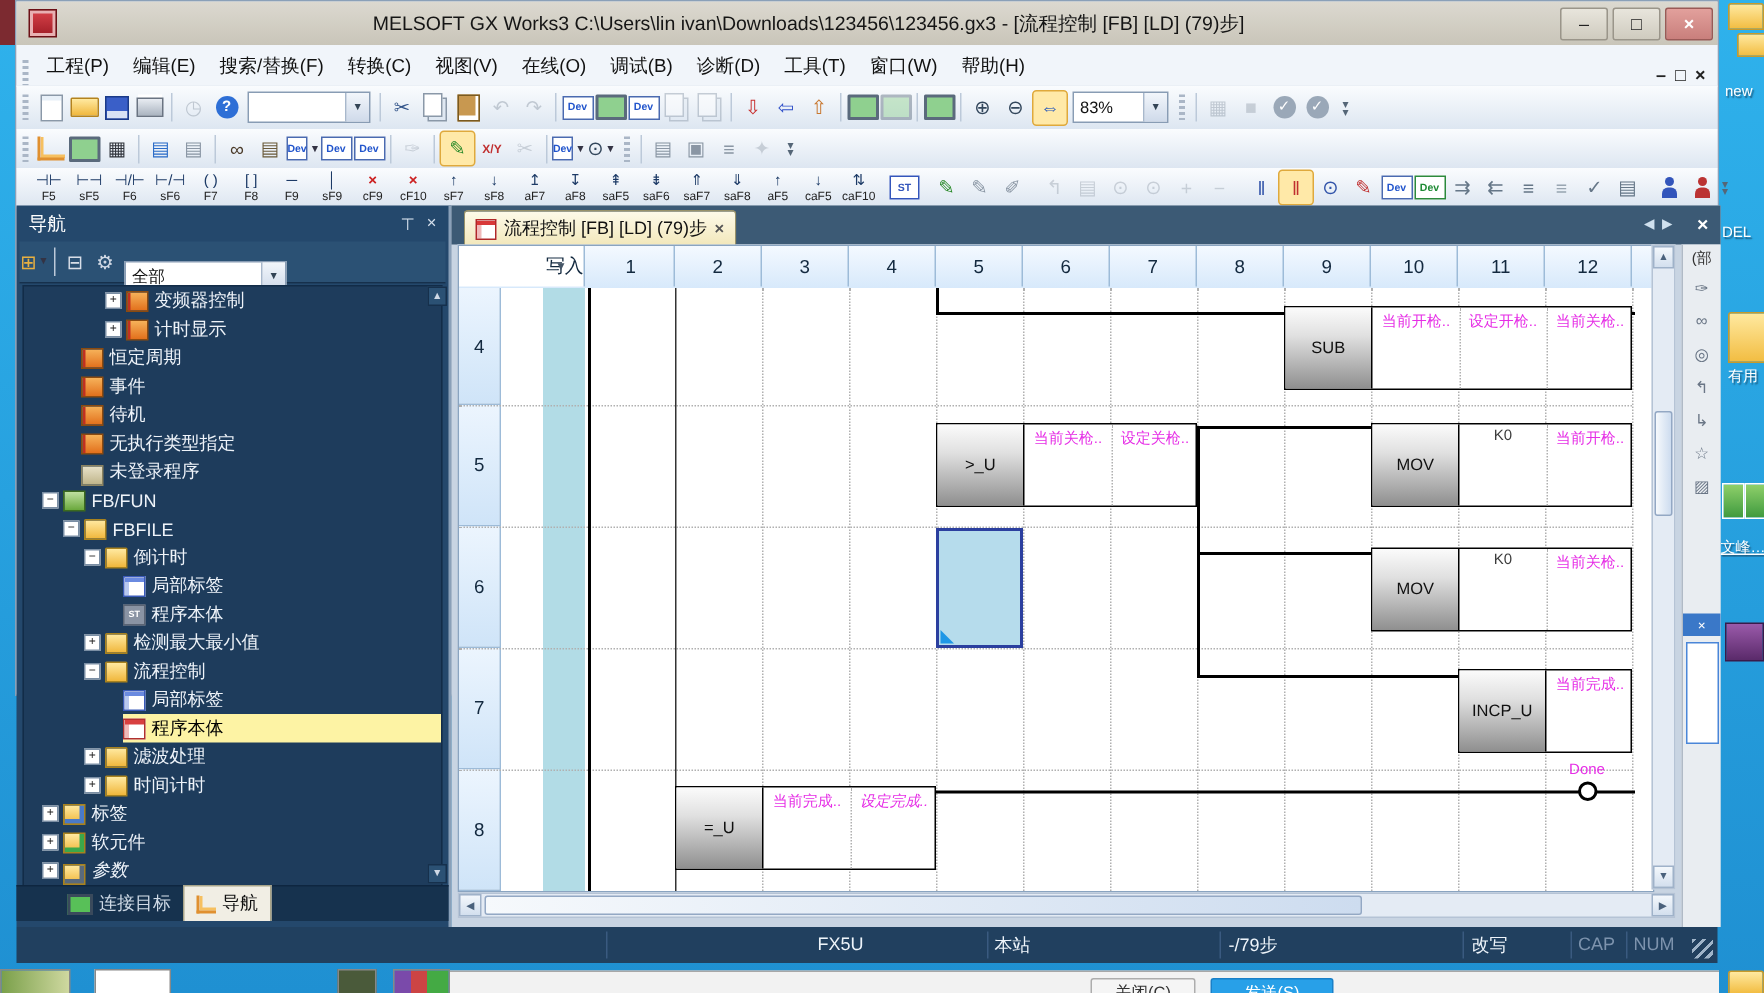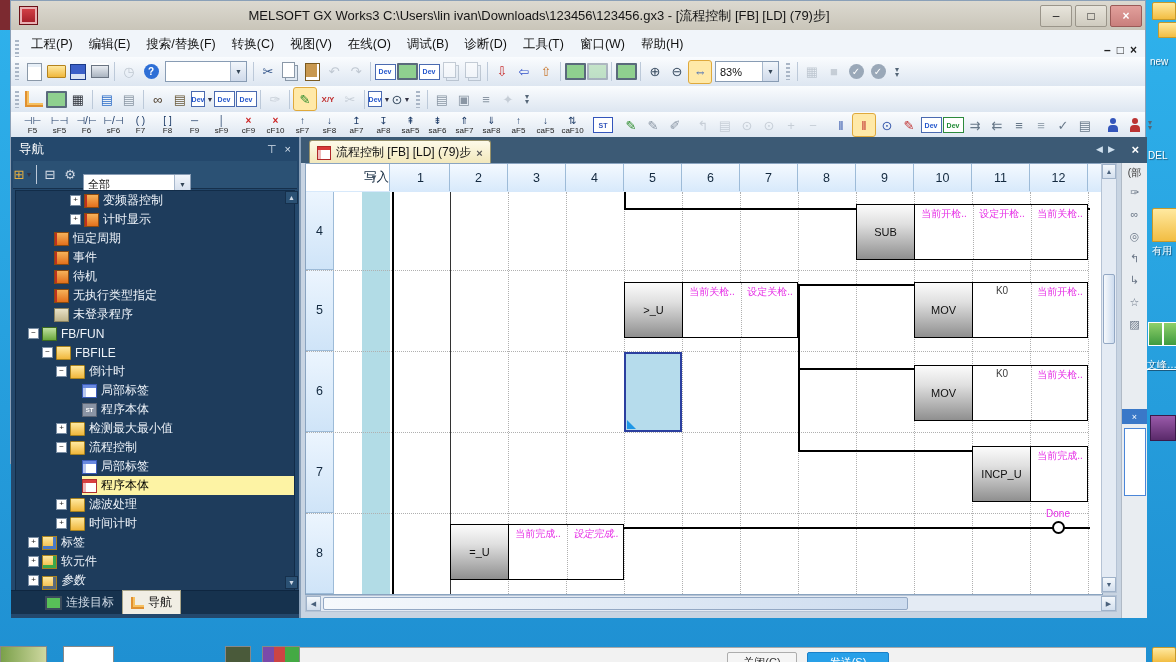--- a/index.html
+++ b/index.html
@@ -621,21 +621,21 @@
             </div>
             <div class="trow" style="padding-left: 26px;">
               <div class="tspace"></div>
               <span style="display: flex; align-items: center;">
                 <div class="tico i-pgm"></div>
                 <span class="tlab">无执行类型指定</span>
               </span>
             </div>
             <div class="trow" style="padding-left: 26px;">
               <div class="tspace"></div>
-              <span style="display: flex; align-items: center;">
+              <span style="display: flex; align-items: flex-end;">
                 <div class="tico i-foldergrey"></div>
                 <span class="tlab">未登录程序</span>
               </span>
             </div>
             <div class="trow" style="padding-left: 12px;">
               <div class="texp">−</div>
               <span style="display: flex; align-items: center;">
                 <div class="tico i-folderg"></div>
                 <span class="tlab">FB/FUN</span>
               </span>
@@ -829,14 +829,29 @@
             <div class="di">☆</div>
             <div class="di">▨</div>
           </div>
         <div id="dock-xbar">
             <span>×</span>
           </div>
         <div id="dock-box"></div>
       </div>
     </div>
 
+    <div id="statusbar">
+      <div class="st-sep" style="left:393px;"></div>
+      <div class="st-sep" style="left:647px;"></div>
+      <div class="st-sep" style="left:802px;"></div>
+      <div class="st-sep" style="left:964px;"></div>
+      <div class="st-sep" style="left:1036px;"></div>
+      <div class="st-sep" style="left:1073px;"></div>
+      <span class="st-txt" style="left:534px;">FX5U</span>
+      <span class="st-txt" style="left:652px;">本站</span>
+      <span class="st-txt" style="left:808px;">-/79步</span>
+      <span class="st-txt" style="left:970px;">改写</span>
+      <span class="st-txt st-key" style="left:1041px;">CAP</span>
+      <span class="st-txt st-key" style="left:1078px;">NUM</span>
+      <div id="st-grip"></div>
+    </div>
   </div>
 </div>
 
 </body></html>

